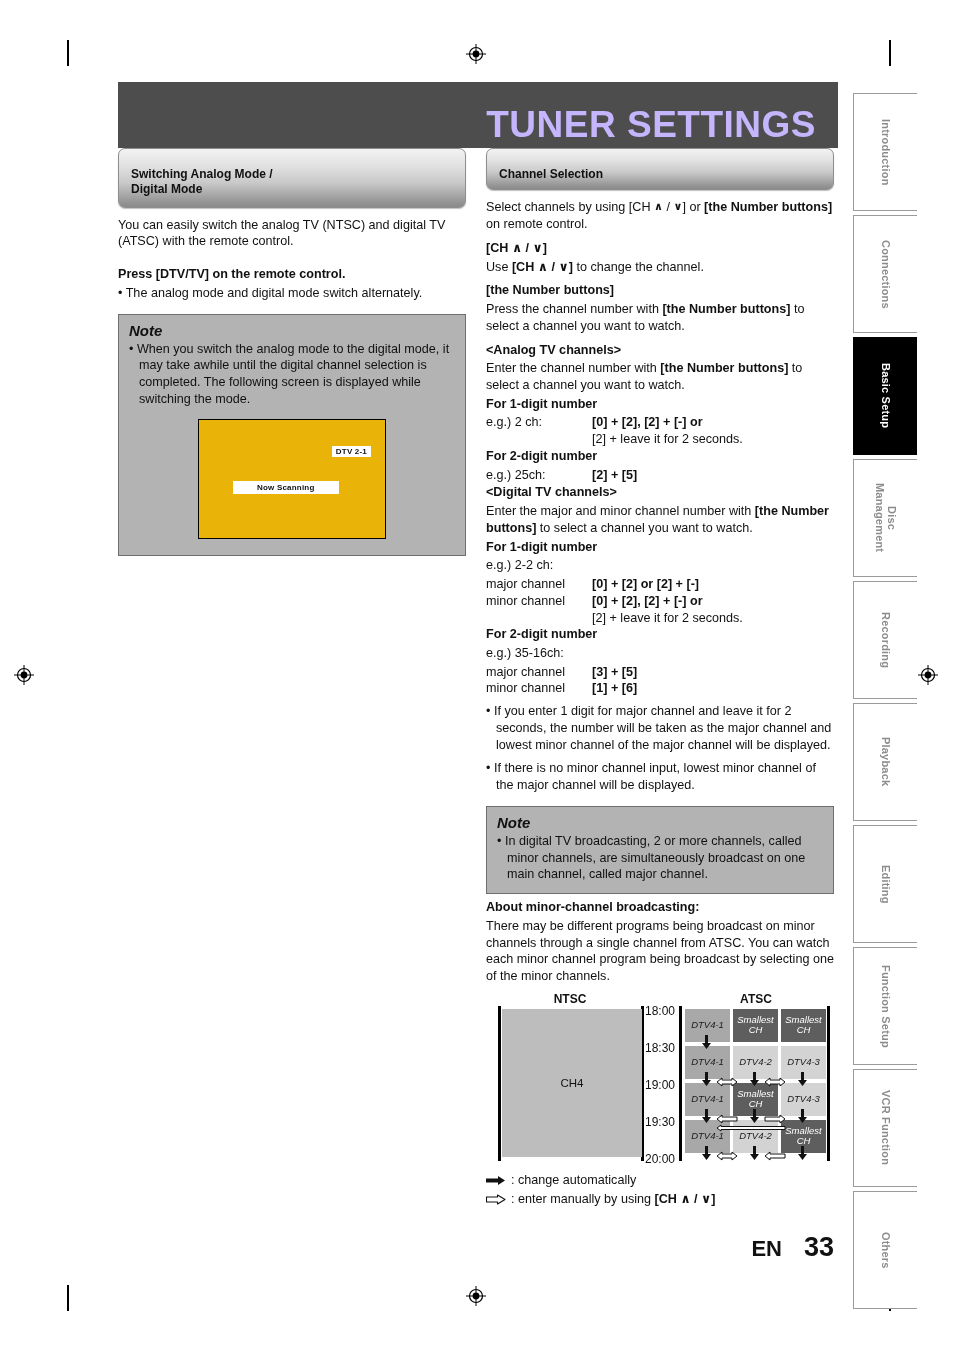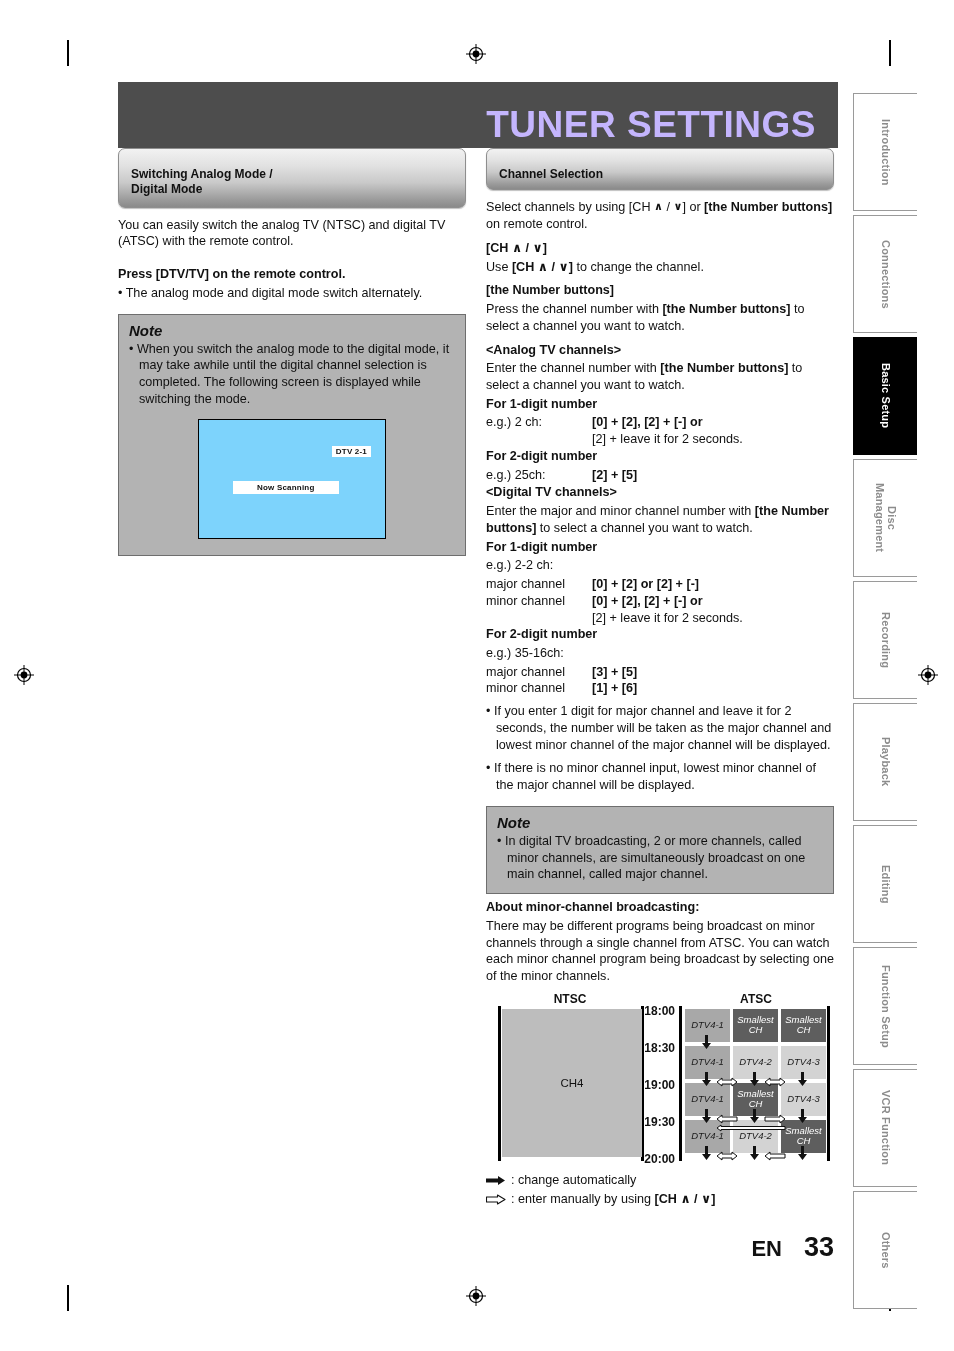--- a/index.html
+++ b/index.html
@@ -56,21 +56,21 @@
   
   .note{
     background:#b3b3b3;border:1px solid #6e6e6e;
     padding:7px 10px 10px 10px;
   }
   .note .note-title{font-size:15px;font-weight:bold;font-style:italic;margin:0 0 2px 0;}
   .note .bul{margin-bottom:0;}
 
   
   .tvshot{
-    background:#7dd3fc;border:1px solid #000;
+    background:#eab308;border:1px solid #000;
     width:186px;height:118px;margin:11px auto 6px auto;position:relative;
   }
   .tvshot .dtv-label{
     position:absolute;right:14px;top:26px;background:#fff;
     font-size:8px;font-weight:bold;padding:1px 4px;letter-spacing:.2px;
   }
   .tvshot .scan-label{
     position:absolute;left:34px;top:61px;background:#fff;
     font-size:8px;font-weight:bold;padding:2px 24px;letter-spacing:.2px;
   }
@@ -87,21 +87,21 @@
   .dg-head.atsc{left:196px;width:148px;}
 
   .rule{position:absolute;width:3px;background:#000;top:14px;height:155px;}
 
   .ntsc-block{
     position:absolute;left:16px;top:17px;width:140px;height:148px;
     background:#bdbdbd;display:flex;align-items:center;justify-content:center;
     font-size:11.5px;
   }
 
-  .times{position:absolute;left:139px;top:8px;width:52px;height:165px;font-weight:bold;}
+  .times{position:absolute;left:139px;top:8px;width:52px;height:165px;}
   .times span{position:absolute;right:2px;font-size:12px;line-height:1;}
 
   .atsc-grid{position:absolute;left:199px;top:17px;width:142px;height:148px;}
   .cell{
     position:absolute;width:45px;height:33px;
     display:flex;align-items:center;justify-content:center;text-align:center;
     font-size:9.5px;line-height:1.05;font-style:italic;
   }
   .c-dark{background:#5e5e5e;color:#fff;}
   .c-med{background:#a8a8a8;color:#1a1a1a;}

